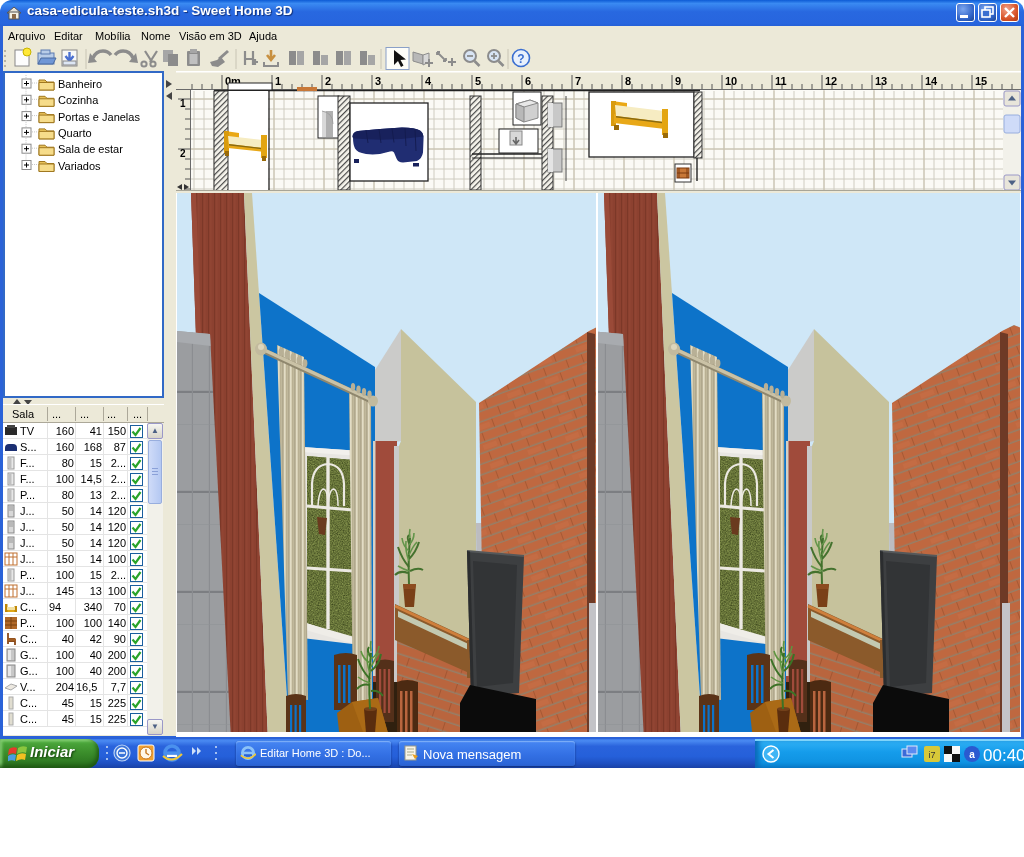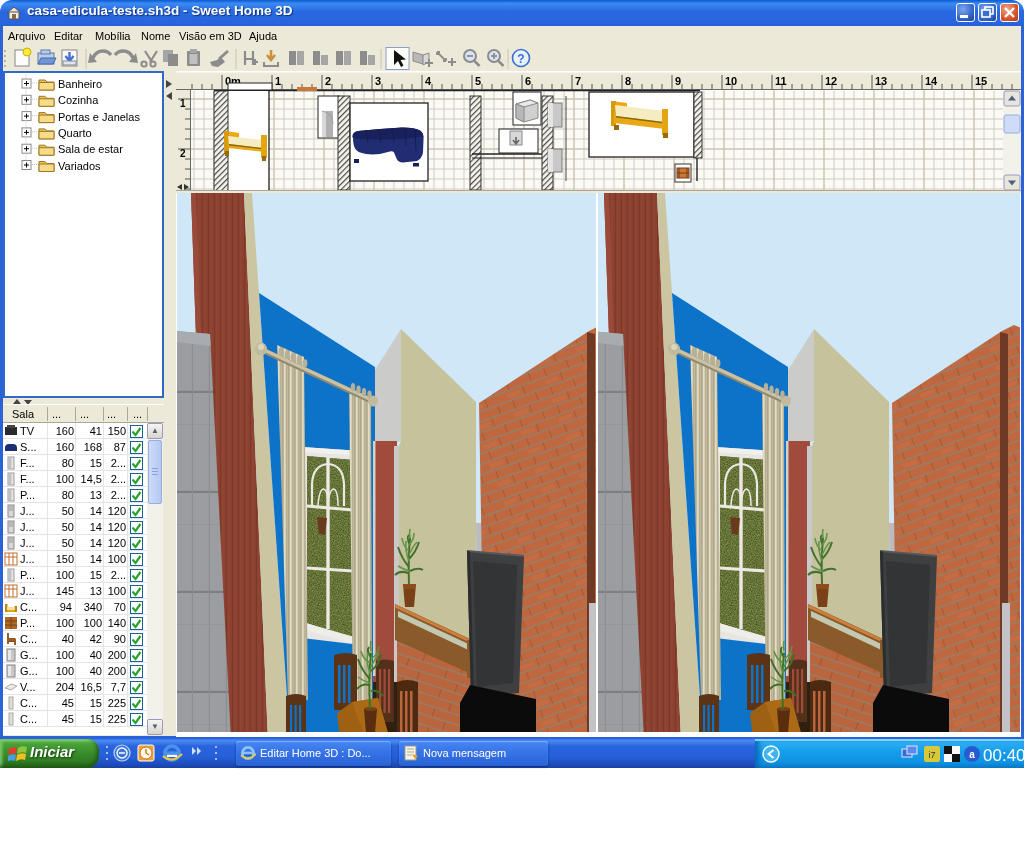--- a/index.html
+++ b/index.html
@@ -377,21 +377,21 @@
 <div class="abs" style="left:124px;top:0;width:1px;height:16px;background:#e4e4e4"></div>
 </div>
 <div class="abs" style="left:0;top:176px;width:144px;height:16px;border-bottom:1px solid #e4e4e4;box-sizing:border-box">
 <svg class="abs" style="left:1px;top:1px" width="14" height="14" viewBox="0 0 14 14">
         <path d="M1 9 h12 v3 h-12 z" fill="#e0a818"></path>
         <rect x="1" y="4" width="2.5" height="8" fill="#c08808"></rect>
         <rect x="10.5" y="6" width="2.5" height="6" fill="#c08808"></rect>
         <rect x="3" y="7" width="8" height="3" fill="#f2e0a0"></rect>
       </svg>
 <div class="abs" style="left:17px;top:2px;white-space:nowrap">C...</div>
-<div class="abs" style="left:46px;top:2px;width:23px;text-align:right">94</div>
+<div class="abs" style="left:46px;top:2px;width:23px;text-align:left">94</div>
 <div class="abs" style="left:73px;top:2px;width:26px;text-align:right">340</div>
 <div class="abs" style="left:99px;top:2px;width:24px;text-align:right">70</div>
 <svg class="abs" style="left:127px;top:1.5px" width="13" height="13" viewBox="0 0 13 13">
         <rect x="0.5" y="0.5" width="12" height="12" fill="#fff" stroke="#1a5e9e"></rect>
         <path d="M2.5 6.5 l3 3.5 l5 -7" stroke="#2aa42a" stroke-width="2.2" fill="none"></path>
       </svg>
 <div class="abs" style="left:44px;top:0;width:1px;height:16px;background:#e4e4e4"></div>
 <div class="abs" style="left:72px;top:0;width:1px;height:16px;background:#e4e4e4"></div>
 <div class="abs" style="left:100px;top:0;width:1px;height:16px;background:#e4e4e4"></div>
 <div class="abs" style="left:124px;top:0;width:1px;height:16px;background:#e4e4e4"></div>
@@ -467,21 +467,21 @@
 <div class="abs" style="left:72px;top:0;width:1px;height:16px;background:#e4e4e4"></div>
 <div class="abs" style="left:100px;top:0;width:1px;height:16px;background:#e4e4e4"></div>
 <div class="abs" style="left:124px;top:0;width:1px;height:16px;background:#e4e4e4"></div>
 </div>
 <div class="abs" style="left:0;top:256px;width:144px;height:16px;border-bottom:1px solid #e4e4e4;box-sizing:border-box">
 <svg class="abs" style="left:1px;top:1px" width="14" height="14" viewBox="0 0 14 14">
         <path d="M1 8 l6 -4 l6 2 l-6 4 z" fill="#ece8e0" stroke="#aaa"></path>
       </svg>
 <div class="abs" style="left:17px;top:2px;white-space:nowrap">V...</div>
 <div class="abs" style="left:46px;top:2px;width:25px;text-align:right">204</div>
-<div class="abs" style="left:73px;top:2px;width:26px;text-align:right">16,5</div>
+<div class="abs" style="left:73px;top:2px;width:26px;">16,5</div>
 <div class="abs" style="left:99px;top:2px;width:24px;text-align:right">7,7</div>
 <svg class="abs" style="left:127px;top:1.5px" width="13" height="13" viewBox="0 0 13 13">
         <rect x="0.5" y="0.5" width="12" height="12" fill="#fff" stroke="#1a5e9e"></rect>
         <path d="M2.5 6.5 l3 3.5 l5 -7" stroke="#2aa42a" stroke-width="2.2" fill="none"></path>
       </svg>
 <div class="abs" style="left:44px;top:0;width:1px;height:16px;background:#e4e4e4"></div>
 <div class="abs" style="left:72px;top:0;width:1px;height:16px;background:#e4e4e4"></div>
 <div class="abs" style="left:100px;top:0;width:1px;height:16px;background:#e4e4e4"></div>
 <div class="abs" style="left:124px;top:0;width:1px;height:16px;background:#e4e4e4"></div>
 </div>
@@ -1064,21 +1064,21 @@
 </svg>
 <div class="abs" style="left:236px;top:2px;width:155px;height:25px;border-radius:3px;background:linear-gradient(180deg,#5590f5 0%,#4382f0 10%,#3370e4 55%,#2c66d8 90%,#2a60ce 100%);box-shadow:inset 0 1px 1px #7fb0f8, 0 1px 2px #10307a;color:#fff;font-size:11px;overflow:hidden">
       <div class="abs" style="left:4px;top:4px;width:16px;height:16px"><svg width="16" height="16" viewBox="0 0 20 20">
           <circle cx="10" cy="10" r="7" fill="none" stroke="#8cc2f8" stroke-width="3.6"></circle>
           <rect x="3.5" y="8.4" width="13" height="3.4" fill="#8cc2f8"></rect>
           <rect x="5" y="11.8" width="10" height="2.2" fill="#2a62d4"></rect>
           <path d="M1 13 q9 8 19 -2" stroke="#f0c838" stroke-width="2" fill="none"></path>
         </svg></div>
       <div class="abs" style="left:24px;top:6px;white-space:nowrap">Editar Home 3D : Do...</div>
     </div>
-<div class="abs" style="left:399px;top:2px;width:149px;height:25px;border-radius:3px;background:linear-gradient(180deg,#5590f5 0%,#4382f0 10%,#3370e4 55%,#2c66d8 90%,#2a60ce 100%);box-shadow:inset 0 1px 1px #7fb0f8, 0 1px 2px #10307a;color:#fff;font-size:11px;overflow:hidden">
+<div class="abs" style="left:399px;top:2px;width:176px;height:25px;border-radius:3px;background:linear-gradient(180deg,#5590f5 0%,#4382f0 10%,#3370e4 55%,#2c66d8 90%,#2a60ce 100%);box-shadow:inset 0 1px 1px #7fb0f8, 0 1px 2px #10307a;color:#fff;font-size:13px;overflow:hidden">
       <div class="abs" style="left:4px;top:4px;width:16px;height:16px"><svg width="16" height="16" viewBox="0 0 16 16">
           <rect x="2" y="1" width="11" height="14" fill="#f8f4e8" stroke="#998"></rect>
           <path d="M4 4 h7 M4 7 h7 M4 10 h5" stroke="#aa8" stroke-width="1"></path>
           <polygon points="9,9 15,11 12,14" fill="#e8a020"></polygon>
         </svg></div>
       <div class="abs" style="left:24px;top:6px;white-space:nowrap">Nova mensagem</div>
     </div>
 <div class="abs" style="left:755px;top:0;width:269px;height:29px;
 background:linear-gradient(180deg,#4ab8f5 0%,#2fb0f4 8%,#159ceb 45%,#0f93e2 80%,#0a82cf 100%);
 box-shadow:inset 4px 0 5px #0a6ab8"></div>

